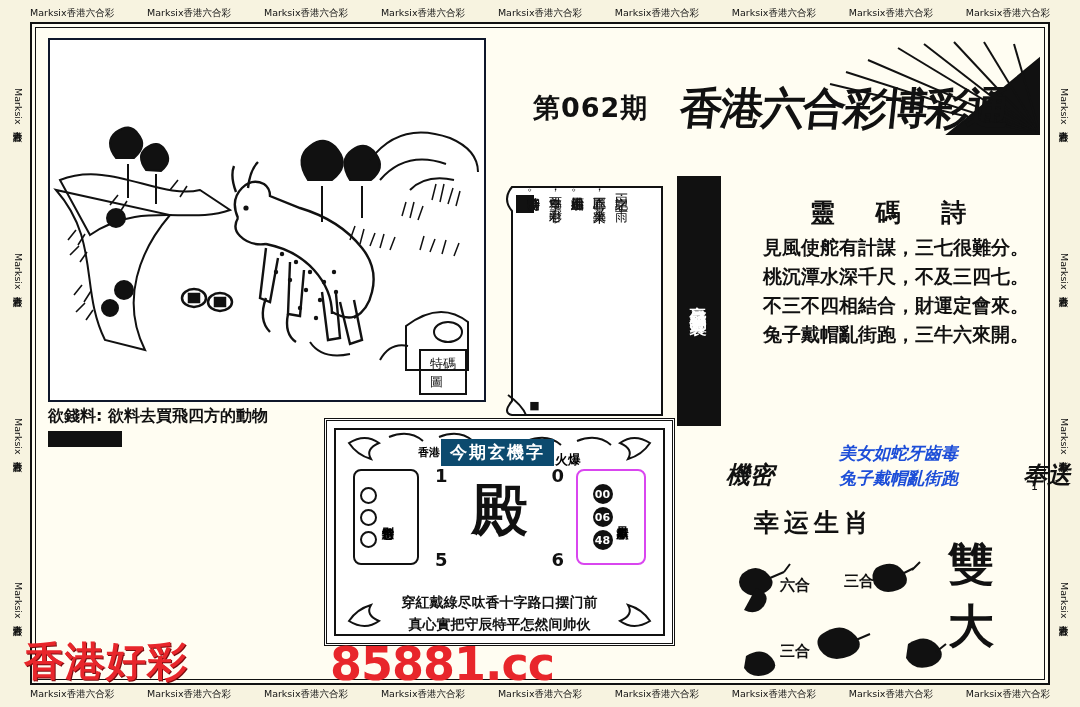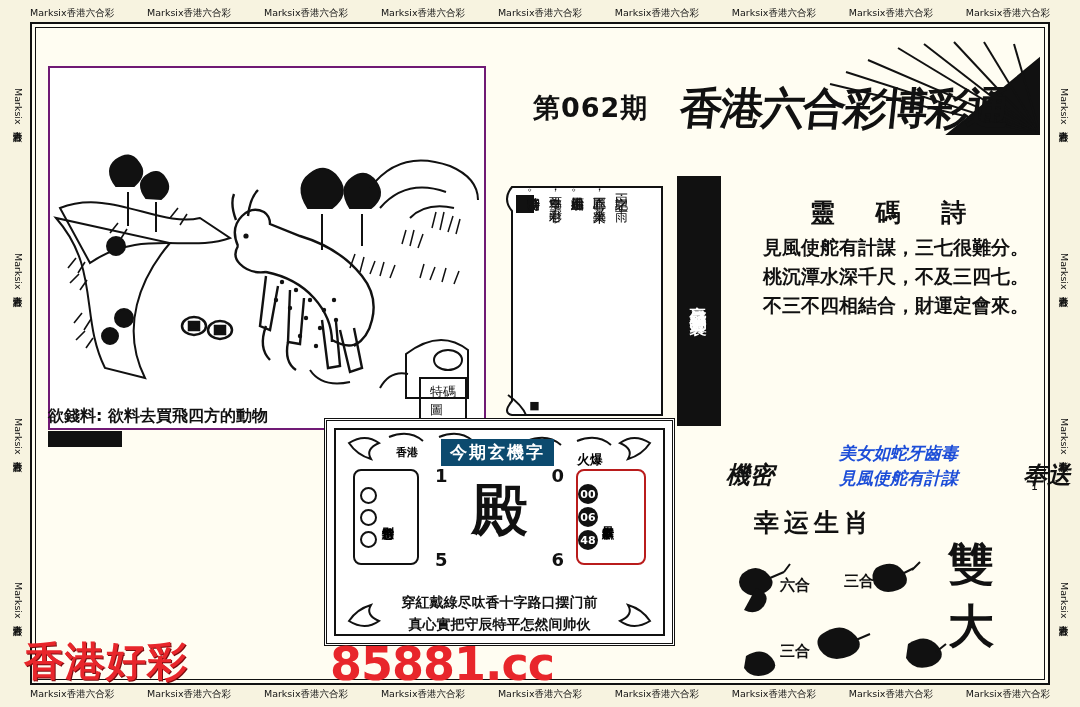--- a/index.html
+++ b/index.html
@@ -53,23 +53,22 @@
     background:#fffdf2;
   }
   .inner{
     position:absolute;inset:3px;
     border:1px solid #111;
   }
 
   
   .picbox{
     position:absolute;left:12px;top:10px;width:434px;height:360px;
-    border:2px solid #701a75;background:#fff;
+    border:2px solid #0f172a;background:#fff;
     overflow:hidden;
-    margin-top:28px;
   }
   .picbox svg{display:block;}
 
   
   .issue{
     position:absolute;left:497px;top:62px;
     font-size:27px;font-weight:bold;color:#111;
     font-family:"DejaVu Sans", sans-serif;
     letter-spacing:1px;
   }
@@ -181,43 +180,43 @@
   
   .ornate{
     position:absolute;left:288px;top:390px;width:345px;height:222px;
     border:3px double #111;background:#fff;
   }
   .ornate-inner{
     position:absolute;inset:7px;border:2px solid #111;
   }
   .ornhead{
     position:absolute;left:0;right:0;top:14px;
-    display:flex;align-items:center;justify-content:center;gap:23px;
+    display:flex;align-items:center;justify-content:center;gap:1px;
   }
   .ornhead .small{font-size:11px;font-weight:bold;}
   .ornhead .banner{
     background:#0c4a6e;color:#fff;font-size:17px;font-weight:bold;
     padding:2px 9px;letter-spacing:2px;
   }
   .ornhead .fire{font-size:13px;font-weight:bold;margin-top:16px;}
   .leftbadge{
     position:absolute;left:26px;top:48px;width:62px;height:92px;
     border:2px solid #111;border-radius:8px;
     display:flex;align-items:center;
   }
   .leftbadge .dots{display:flex;flex-direction:column;gap:5px;margin-left:5px;}
   .leftbadge .dot{width:13px;height:13px;border:2px solid #111;border-radius:50%;}
   .leftbadge .lbl{
     writing-mode:vertical-rl;text-orientation:upright;
     font-size:12px;font-weight:bold;margin-left:4px;line-height:14px;
   }
   .rightbadge{
     position:absolute;right:26px;top:48px;width:66px;height:92px;
-    border:2px solid #b91c1c;border-radius:8px;
-    display:flex;align-items:center;justify-content:flex-start;gap:3px;
+    border:2px solid #d946ef;border-radius:8px;
+    display:flex;align-items:center;justify-content:center;gap:3px;
   }
   .rightbadge .lbl{
     writing-mode:vertical-rl;text-orientation:upright;
     font-size:12px;font-weight:bold;line-height:14px;
   }
   .rightbadge .nums{display:flex;flex-direction:column;gap:3px;}
   .rightbadge .nb{
     width:20px;height:20px;border-radius:50%;
     background:#111;color:#fff;font-size:11px;
     display:flex;align-items:center;justify-content:center;font-weight:bold;
@@ -416,27 +415,28 @@
 
       <div class="blacktab">
         <span class="t">贏錢錦囊</span>
       </div>
 
       <div class="poemtitle">靈 碼 詩</div>
       <div class="poem">
         <div>見風使舵有計謀，三七很難分。</div>
         <div>桃沉潭水深千尺，不及三四七。</div>
         <div>不三不四相結合，財運定會來。</div>
+        <div>兔子戴帽亂街跑，三牛六來開。</div>
       </div>
 
       <div class="secretrow">
         <div class="sideword">機密</div>
         <div class="midcol">
           <div>美女如蛇牙齒毒</div>
-          <div>見風使舵有計謀</div>
+          <div>兔子戴帽亂街跑</div>
         </div>
         <div class="sideword">奉送</div>
       </div>
 
       <div class="luck">幸运生肖</div>
       <div class="zodiacrow">
         <svg width="250" height="130" viewBox="0 0 250 130">
           <g fill="#111">
             <path d="M16 26 q14 -12 26 0 q10 10 -2 18 q-14 8 -24 -2 q-6 -8 0 -16 z"></path>
             <path d="M30 40 q16 6 8 18 q-8 10 -20 4"></path>

